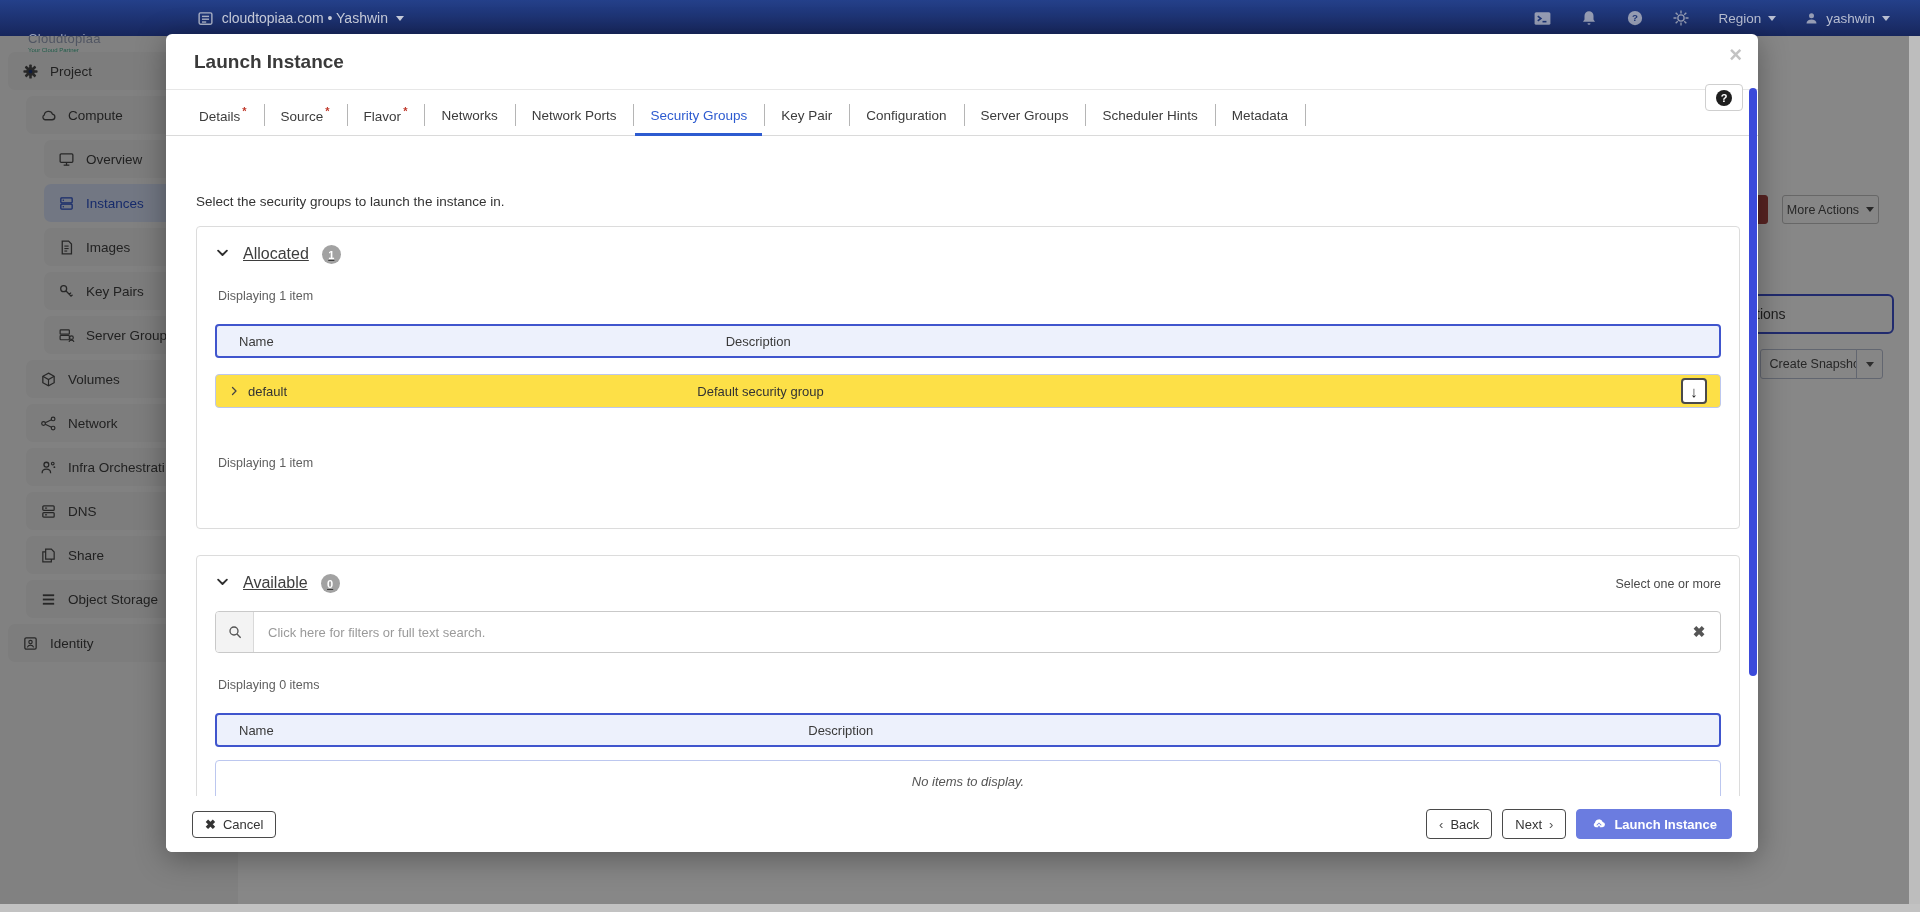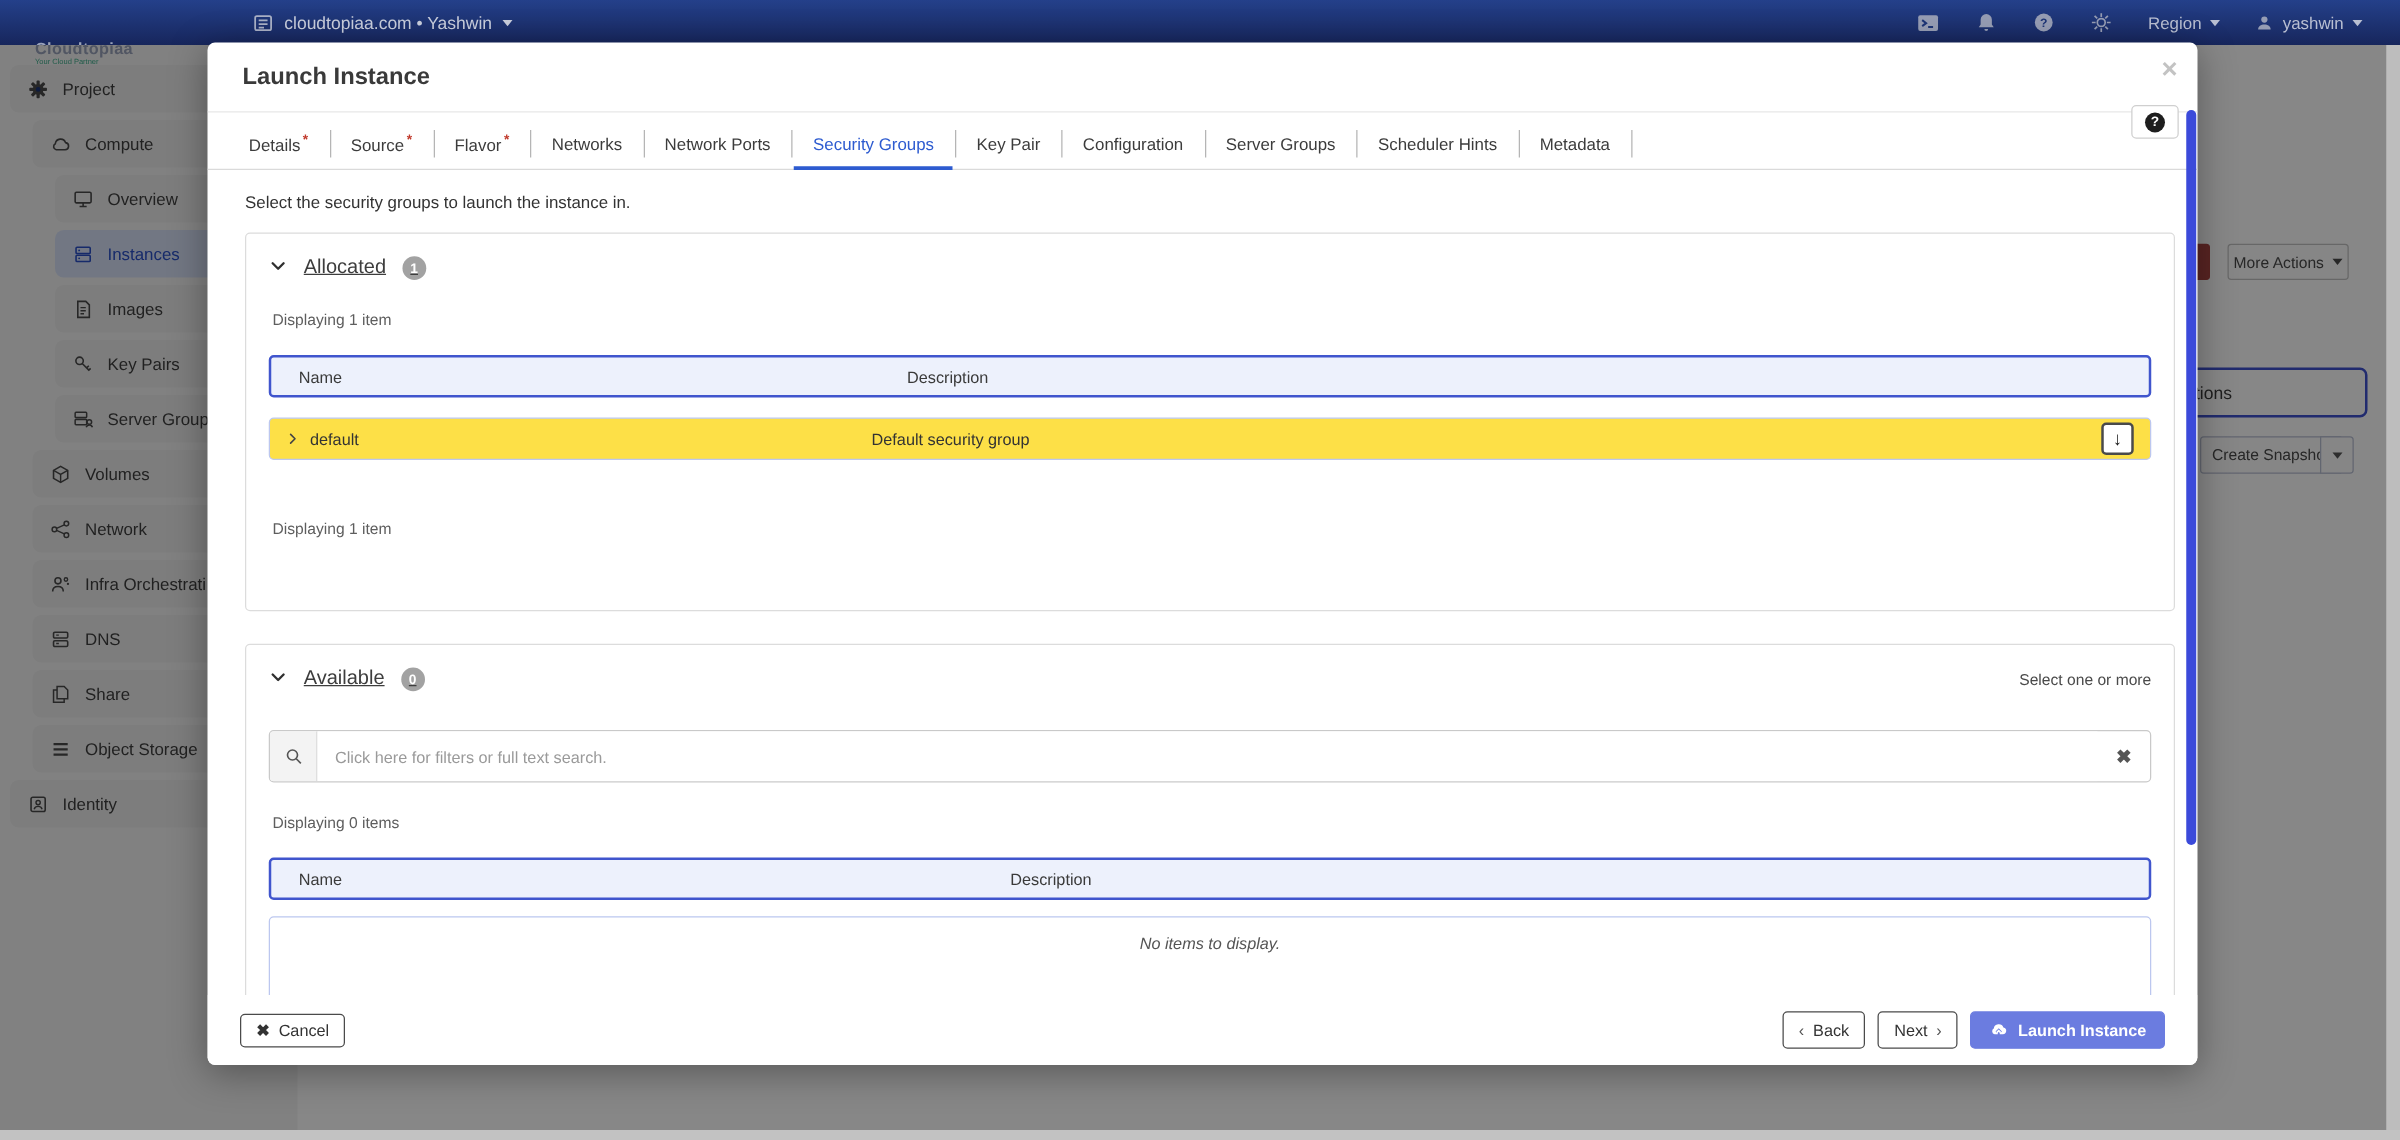--- a/index.html
+++ b/index.html
@@ -4,21 +4,21 @@
 <style>
   * { margin:0; padding:0; box-sizing:border-box; }
   html,body { width:1920px; height:912px; overflow:hidden; font-family:"Liberation Sans", sans-serif; background:#fff; }
   .stage { position:relative; width:1920px; height:912px; overflow:hidden; }
   .ic { display:inline-block; vertical-align:middle; }
 
   
   .topbar { position:absolute; left:0; top:0; width:1920px; height:36px; z-index:10;
     background:linear-gradient(#24408a, #17265c); display:flex; align-items:center; }
   .logo-wrap { margin-left:28px; line-height:1; }
-  .logo { font-size:13px; font-weight:700; color:#9aa3bb; letter-spacing:.3px;margin-top:48px; }
+  .logo { font-size:13px; font-weight:400; color:#9aa3bb; letter-spacing:.3px;margin-top:48px; }
   .logo-tag { font-size:6px; color:#3fae8c; margin-top:2px; }
   .crumb { display:flex; align-items:center; gap:8px; margin-left:96px; color:#c9cedd; font-size:14px; }
   .crumb .ic { color:#aab1c6; }
   .top-right { margin-left:auto; display:flex; align-items:center; gap:28px; padding-right:30px; color:#969db4; }
   .top-right .ic { color:#969db4; }
   .top-menu { display:flex; align-items:center; gap:7px; font-size:13.5px; color:#b9bfd2; }
   .caret { width:0; height:0; border-left:4px solid transparent; border-right:4px solid transparent;
     border-top:5px solid currentColor; display:inline-block; }
 
   
@@ -63,21 +63,21 @@
   .tab { position:relative; padding:0 17px 12px; font-size:13.5px; color:#3c3c3c; white-space:nowrap; cursor:pointer; }
   .tab + .tab::before { content:""; position:absolute; left:0; bottom:9px; width:1px; height:22px; background:#b5b5b5; }
   .tab.active { color:#2d5bd0; }
   .tab.active::after { content:""; position:absolute; left:2px; right:2px; bottom:-1px; height:3px; background:#2d5bd0; }
   .tab::after { z-index:2; }
   .req { color:#c0392b; font-size:11px; vertical-align:super; margin-left:2px; font-weight:700; }
   .tab-end-sep { position:relative; width:1px; }
   .tab-end-sep::before { content:""; position:absolute; left:0; bottom:9px; width:1px; height:22px; background:#b5b5b5; }
 
   .m-body { padding:18px 18px 0 30px; }
-  .m-desc { font-size:13.5px; color:#333; margin-bottom:17px; }
+  .m-desc { font-size:13.5px; color:#333; margin-bottom:17px;margin-top:40px; }
 
   .panel { border:1px solid #dcdcdc; border-radius:4px; padding:18px 18px 0; }
   .panel-hd-row { display:flex; align-items:center; justify-content:space-between; }
   .panel-hd { display:flex; gap:13px; font-size:16px; color:#3d3d3d;text-decoration:underline; }
   .panel-hd .ic { color:#2f2f2f; }
   .badge { width:19px; height:19px; border-radius:50%; background:#a2a2a2; color:#fff; font-size:11px;
     font-weight:700; display:inline-flex; align-items:center; justify-content:center; }
   .hint { font-size:12.5px; color:#4a4a4a; }
   .displaying { font-size:12.5px; color:#5e5e5e; margin:25px 0 0 3px; }
 
@@ -91,21 +91,21 @@
   .trow .chev { color:#444; margin:0 8px 0 12px; }
   .td-name { width:32%; padding-left:0; display:flex; align-items:center; }
   .td-desc { flex:1; }
   .row-action { position:absolute; right:13px; top:3px; width:26px; height:26px; border:2px solid #4a4a4a;
     border-radius:4px; background:#fff; display:flex; align-items:center; justify-content:center;
     font-size:15px; font-weight:700; color:#1a1a1a; cursor:pointer; line-height:1; }
   .panel-allocated { padding-bottom:58px; }
   .foot-gap { margin-top:48px; }
 
   .panel-available { margin-top:26px; padding-bottom:40px; }
-  .searchbar { margin-top:31px; height:42px; border:1px solid #c9c9c9; border-radius:4px; display:flex; overflow:hidden; }
+  .searchbar { margin-top:18px; height:42px; border:1px solid #c9c9c9; border-radius:4px; display:flex; overflow:hidden; }
   .search-ico { width:38px; background:#f3f3f3; border-right:1px solid #d9d9d9; display:flex; align-items:center; justify-content:center; color:#555; }
   .search-input { flex:1; border:none; outline:none; padding:0 14px; font-size:13px; color:#333; background:#fff; }
   .search-input::placeholder { color:#9a9a9a; }
   .search-clear { width:42px; display:flex; align-items:center; justify-content:center; color:#555;
     font-weight:700; font-size:15px; cursor:pointer; }
   .empty-row { margin-top:13px; height:70px; border:1px solid #bcc7ef; border-radius:4px;
     display:flex; justify-content:center; padding-top:13px; font-style:italic; font-size:13px; color:#555; }
 
   .m-footer { position:absolute; left:0; right:0; bottom:0; height:56px; background:#fff;
     display:flex; align-items:center; padding:0 26px; border-radius:0 0 6px 6px; }

